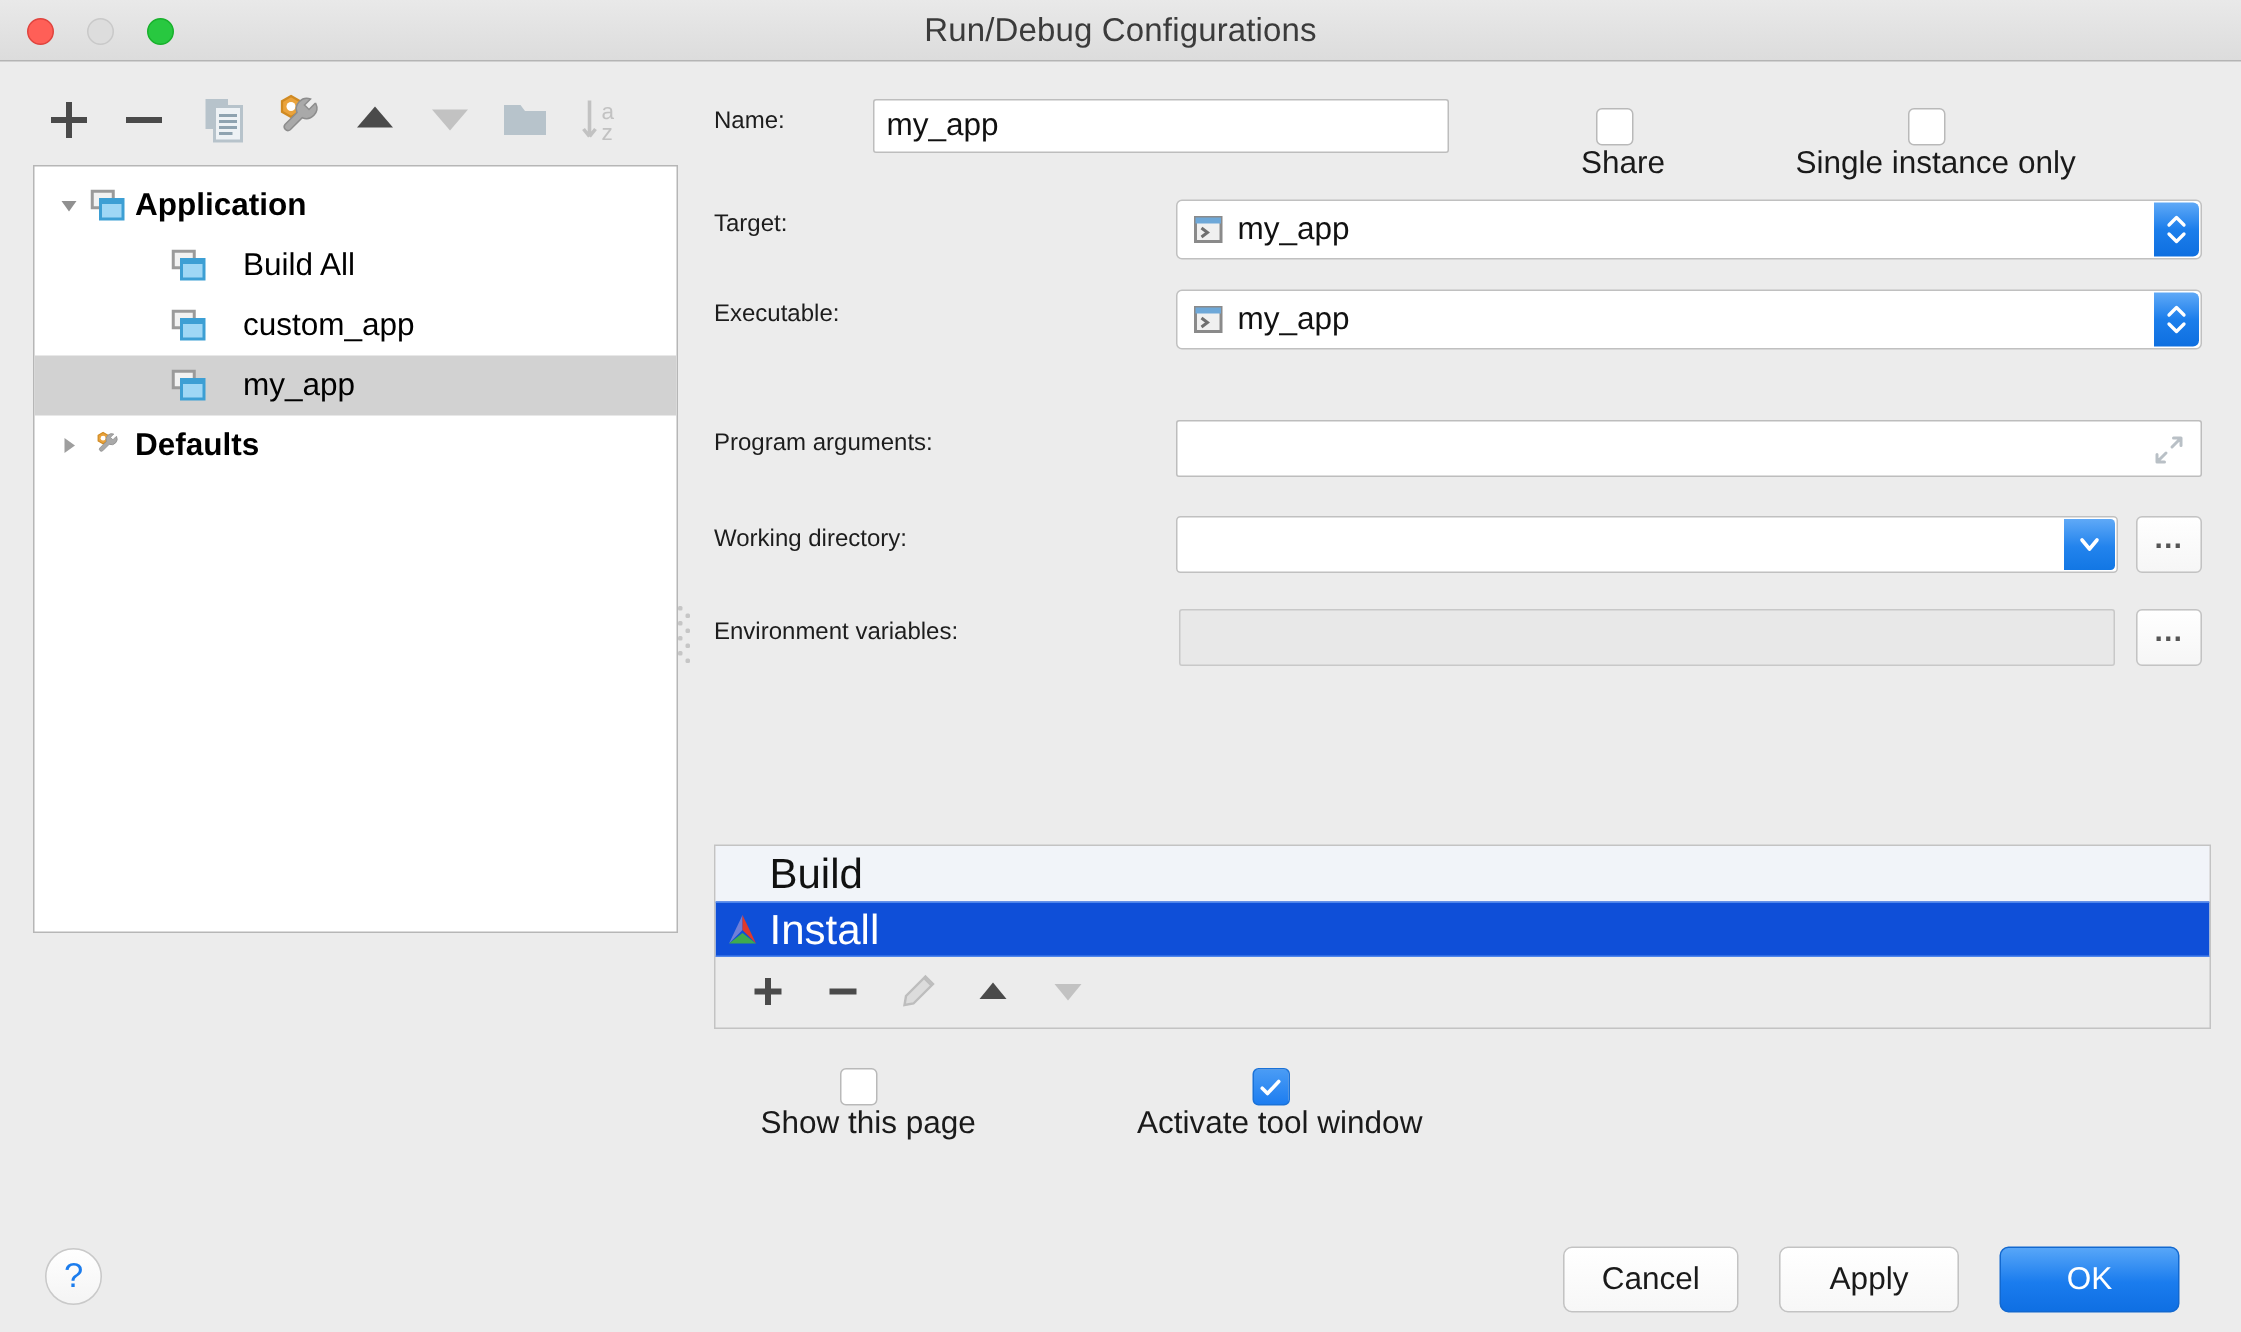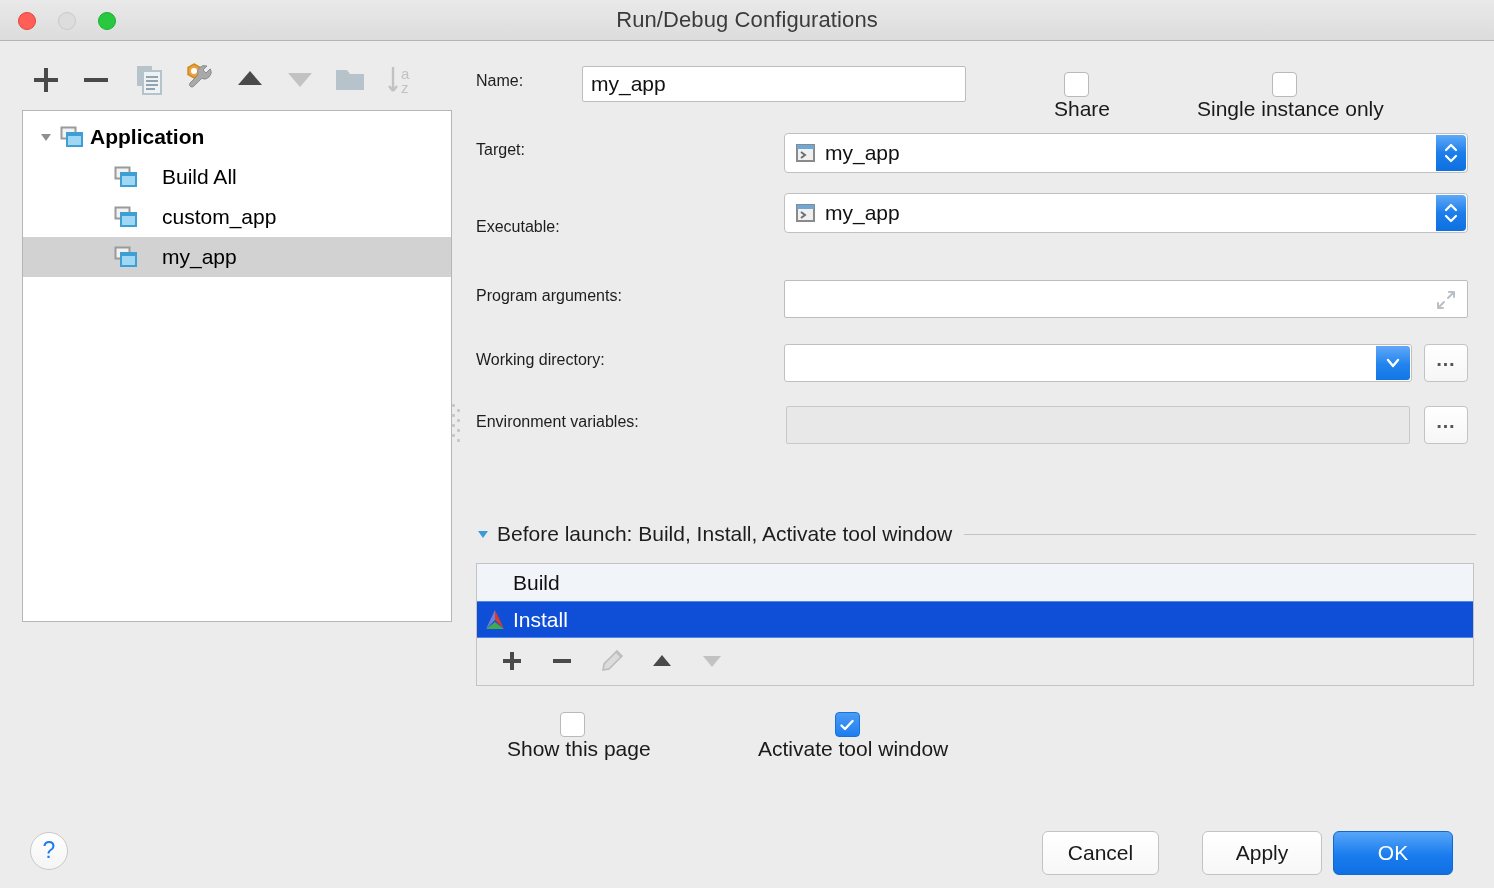--- a/index.html
+++ b/index.html
@@ -160,21 +160,21 @@
   .bl-box {
     position: absolute; left: 476px; top: 563px;
     width: 998px; height: 123px;
     border: 1px solid #c3c3c3;
     box-sizing: border-box;
     background: #ececec;
     overflow: hidden;
   }
   .bl-row {
     height: 37px; display: flex; align-items: center;
-    font-size: 21px; padding-left: 4px;
+    font-size: 28px; padding-left: 4px;
     box-sizing: border-box;
   }
   .bl-row.first { background: #f1f4f9; color: #111; }
   .bl-row.selected {
     background: #0f4fd8; color: #ffffff;
     border-top: 1px solid #4f86ec;
     border-bottom: 1px solid #4f86ec;
   }
   .bl-row .bl-icon { width: 28px; display: flex; align-items: center; justify-content: center; margin-right: 4px; }
   .bl-toolbar {
@@ -346,20 +346,35 @@
       <span class="t-icon indent-1" style="width:62px">
         <svg width="24" height="22" viewBox="0 0 24 22">
           <rect x="1.5" y="1.5" width="14" height="11" fill="#f2f2f2" stroke="#9a9a9a" stroke-width="2"></rect>
           <rect x="7" y="7" width="15" height="13" fill="#9fd7f5" stroke="#3d9fd4" stroke-width="2"></rect>
           <rect x="7" y="7" width="15" height="3" fill="#3d9fd4"></rect>
         </svg>
       </span>
       <span class="t-label">my_app</span>
     </div>
 
+    <div class="tree-row">
+      <span class="twisty">
+        <svg width="16" height="16" viewBox="0 0 16 16">
+            <polygon points="5,3 5,13 12,8" fill="#9e9e9e"></polygon>
+          </svg>
+      </span>
+      <span class="t-icon">
+        <svg width="26" height="24" viewBox="0 0 40 44">
+          <polygon points="14,6 20,9.5 20,16.5 14,20 8,16.5 8,9.5" fill="#eaa33c" stroke="#d08a22" stroke-width="1.5"></polygon>
+          <circle cx="14" cy="13" r="3" fill="#ffffff"></circle>
+          <path d="M30 11 l-4 4 -3 -3 4 -4 a7 7 0 0 0 -9 9 l-8 8 a2.5 2.5 0 0 0 3.5 3.5 l8 -8 a7 7 0 0 0 9 -9.5 z" fill="#a9a9a9" stroke="#8d8d8d" stroke-width="1"></path>
+        </svg>
+      </span>
+      <span class="t-label bold">Defaults</span>
+    </div>
   </div>
 
   <div class="splitter">
     <i style="top:0"></i>
       <i class="b" style="top:5px"></i>
     <i style="top:10px"></i>
       <i class="b" style="top:15px"></i>
     <i style="top:20px"></i>
       <i class="b" style="top:25px"></i>
     <i style="top:30px"></i>
@@ -390,21 +405,21 @@
     </span>
     <span>my_app</span>
     <span class="stepper">
       <svg width="18" height="26" viewBox="0 0 18 26">
         <path d="M4 10 L9 5 L14 10" stroke="#ffffff" stroke-width="2.2" fill="none" stroke-linecap="round" stroke-linejoin="round"></path>
         <path d="M4 16 L9 21 L14 16" stroke="#ffffff" stroke-width="2.2" fill="none" stroke-linecap="round" stroke-linejoin="round"></path>
       </svg>
     </span>
   </div>
 
-  <div class="field-label" style="left:476px; top:218px;">Executable:</div>
+  <div class="field-label" style="left:476px; top:201px;">Executable:</div>
   <div class="combo" style="left:784px; top:193px; width:684px; height:40px;">
     <span class="c-icon">
       <svg width="22" height="22" viewBox="0 0 22 22">
         <rect x="2" y="3" width="17" height="16" fill="#f0f0f0" stroke="#8a8a8a" stroke-width="2"></rect>
         <rect x="2" y="3" width="17" height="4" fill="#6ea8d8"></rect>
         <path d="M6 10 l4 3 -4 3" stroke="#6f6f6f" stroke-width="2" fill="none"></path>
       </svg>
     </span>
     <span>my_app</span>
     <span class="stepper">
@@ -432,29 +447,20 @@
         <path d="M5 4 L10 10 L15 4" stroke="#ffffff" stroke-width="2.4" fill="none" stroke-linecap="round" stroke-linejoin="round"></path>
       </svg>
     </span>
   </div>
   <div class="ellipsis-btn" style="left:1424px; top:344px; width:44px; height:38px;">…</div>
 
   <div class="field-label" style="left:476px; top:413px;text-align:center;">Environment variables:</div>
   <input class="txt-input disabled" style="left: 786px; top: 406px; width: 624px; height: 38px;" disabled="" value="">
   <div class="ellipsis-btn" style="left:1424px; top:406px; width:44px; height:38px;">…</div>
 
-  <div class="bl-header">
-    <span class="bl-tri">
-      <svg width="14" height="14" viewBox="0 0 14 14">
-          <polygon points="2,4 12,4 7,11" fill="#3b9ad9"></polygon>
-        </svg>
-    </span>
-    <span class="bl-title">Before launch: Build, Install, Activate tool window</span>
-    <span class="bl-rule"></span>
-  </div>
 
   <div class="bl-box">
     <div class="bl-row first">
       <span class="bl-icon"></span>
       <span>Build</span>
     </div>
 
     <div class="bl-row selected">
       <span class="bl-icon">
         <svg width="24" height="24" viewBox="0 0 24 24">
@@ -507,16 +513,16 @@
       <svg width="18" height="18" viewBox="0 0 18 18">
         <path d="M3.5 9.5 L7 13 L14.5 5" stroke="#ffffff" stroke-width="2.4" fill="none" stroke-linecap="round" stroke-linejoin="round"></path>
       </svg>
     </span>
     <span class="cb-label">Activate tool window</span>
   </div>
 
   <div class="help-btn">?</div>
 
   <div class="btn plain" style="left:1042px; top:831px; width:117px;">Cancel</div>
-  <div class="btn plain" style="left:1186px; top:831px; width:120px;margin-left:16px;">Apply</div>
+  <div class="btn plain" style="left:1186px; top:831px; width:120px;">Apply</div>
   <div class="btn primary" style="left:1333px; top:831px; width:120px;">OK</div>
 
 </div>
 
 </body></html>

